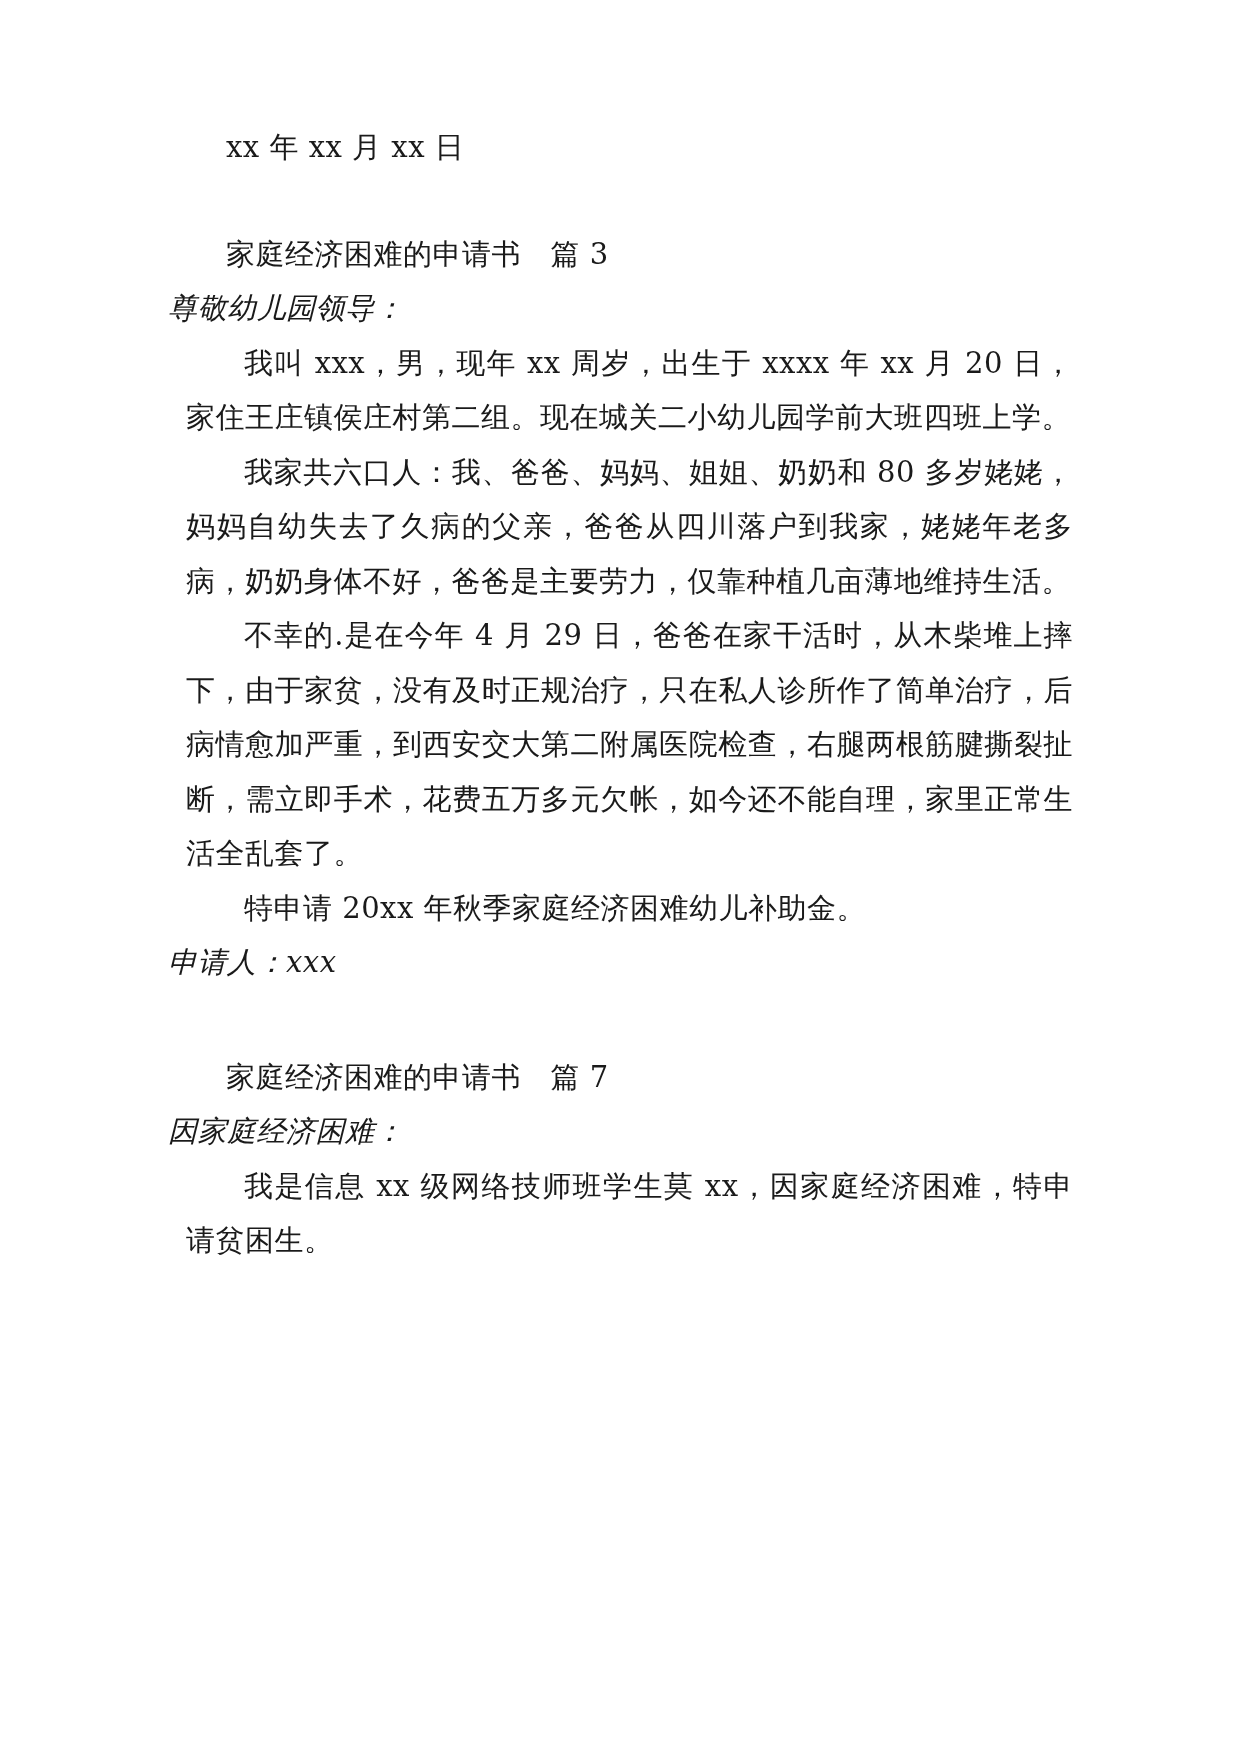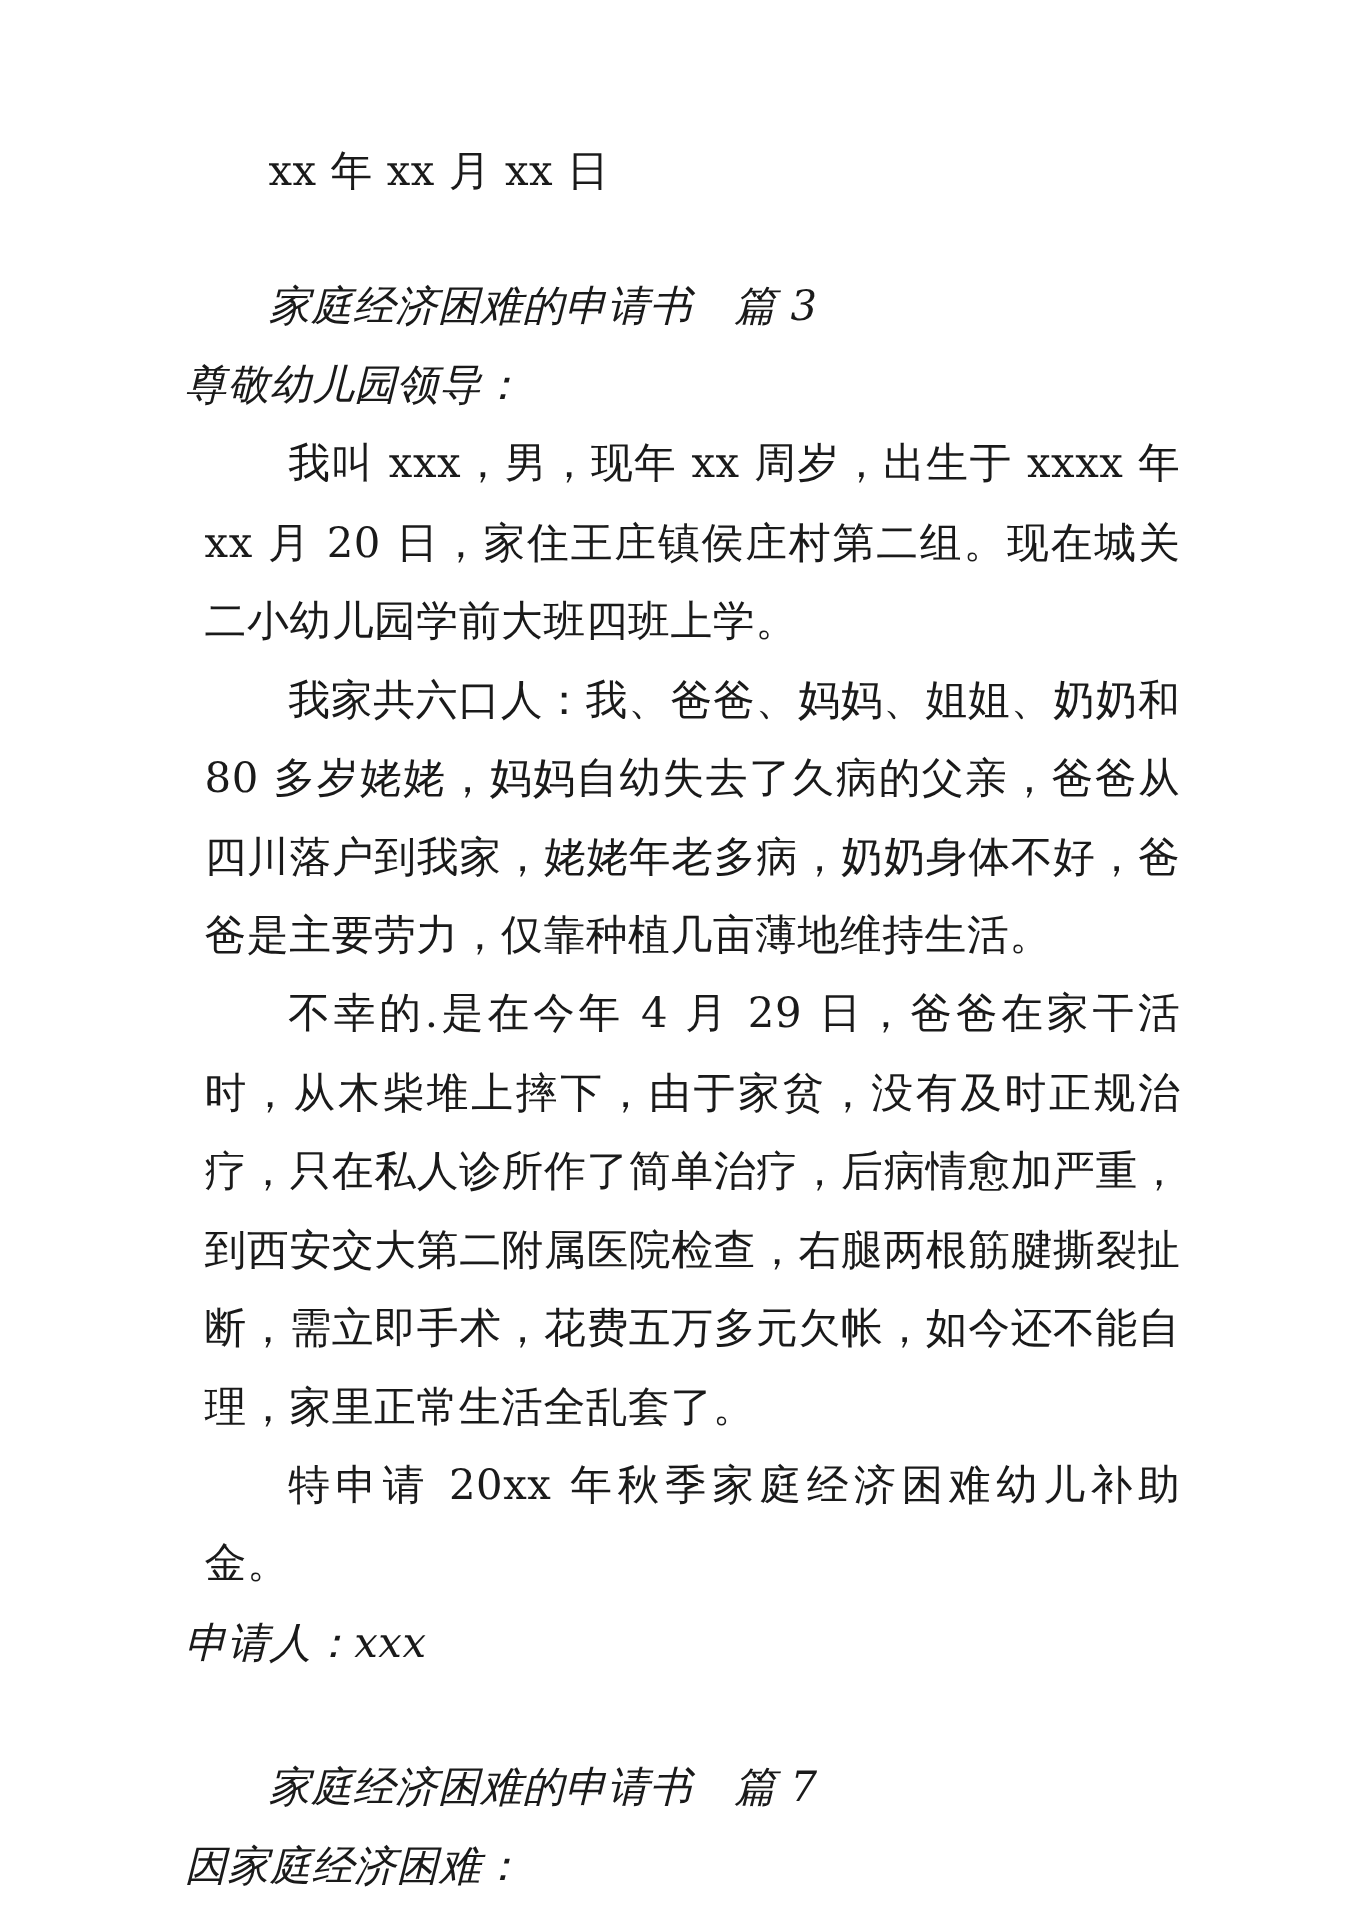--- a/index.html
+++ b/index.html
@@ -15,41 +15,40 @@
     overflow: hidden;
   }
   .page {
     box-sizing: border-box;
     width: 1241px;
     height: 1754px;
     padding: 120px 168px 100px 168px;
     position: relative;
   }
   .doc-body {
-    font-size: 38px;
+    font-size: 29px;
     line-height: 1.88;
     text-align: justify;
     text-justify: inter-ideograph;
     letter-spacing: 0.5px;
   }
   p {
     margin: 0;
   }
   .indent {
     text-indent: 2em;
     margin-left: 18px;
   }
   .noindent {
     text-indent: 0;
     font-style: italic;
   }
   .heading {
     text-indent: 2em;
     margin-top: 0;
-    font-style: italic;
   }
   .gap-md { height: 52px; }
   .gap-lg { height: 60px; }
   .sig-line {
     text-indent: 2em;
   }
 </style>
 </head>
 <body>
 
@@ -74,15 +73,16 @@
 
     <p class="noindent">申请人：xxx</p>
 
 
     <div class="gap-lg"></div>
 
     <p class="heading">家庭经济困难的申请书　篇 7</p>
 
     <p class="noindent">因家庭经济困难：</p>
 
+    <p class="indent">我是信息 xx 级网络技师班学生莫 xx，因家庭经济困难，特申请贫困生。</p>
 
   </div>
 </div>
 
 </body></html>

